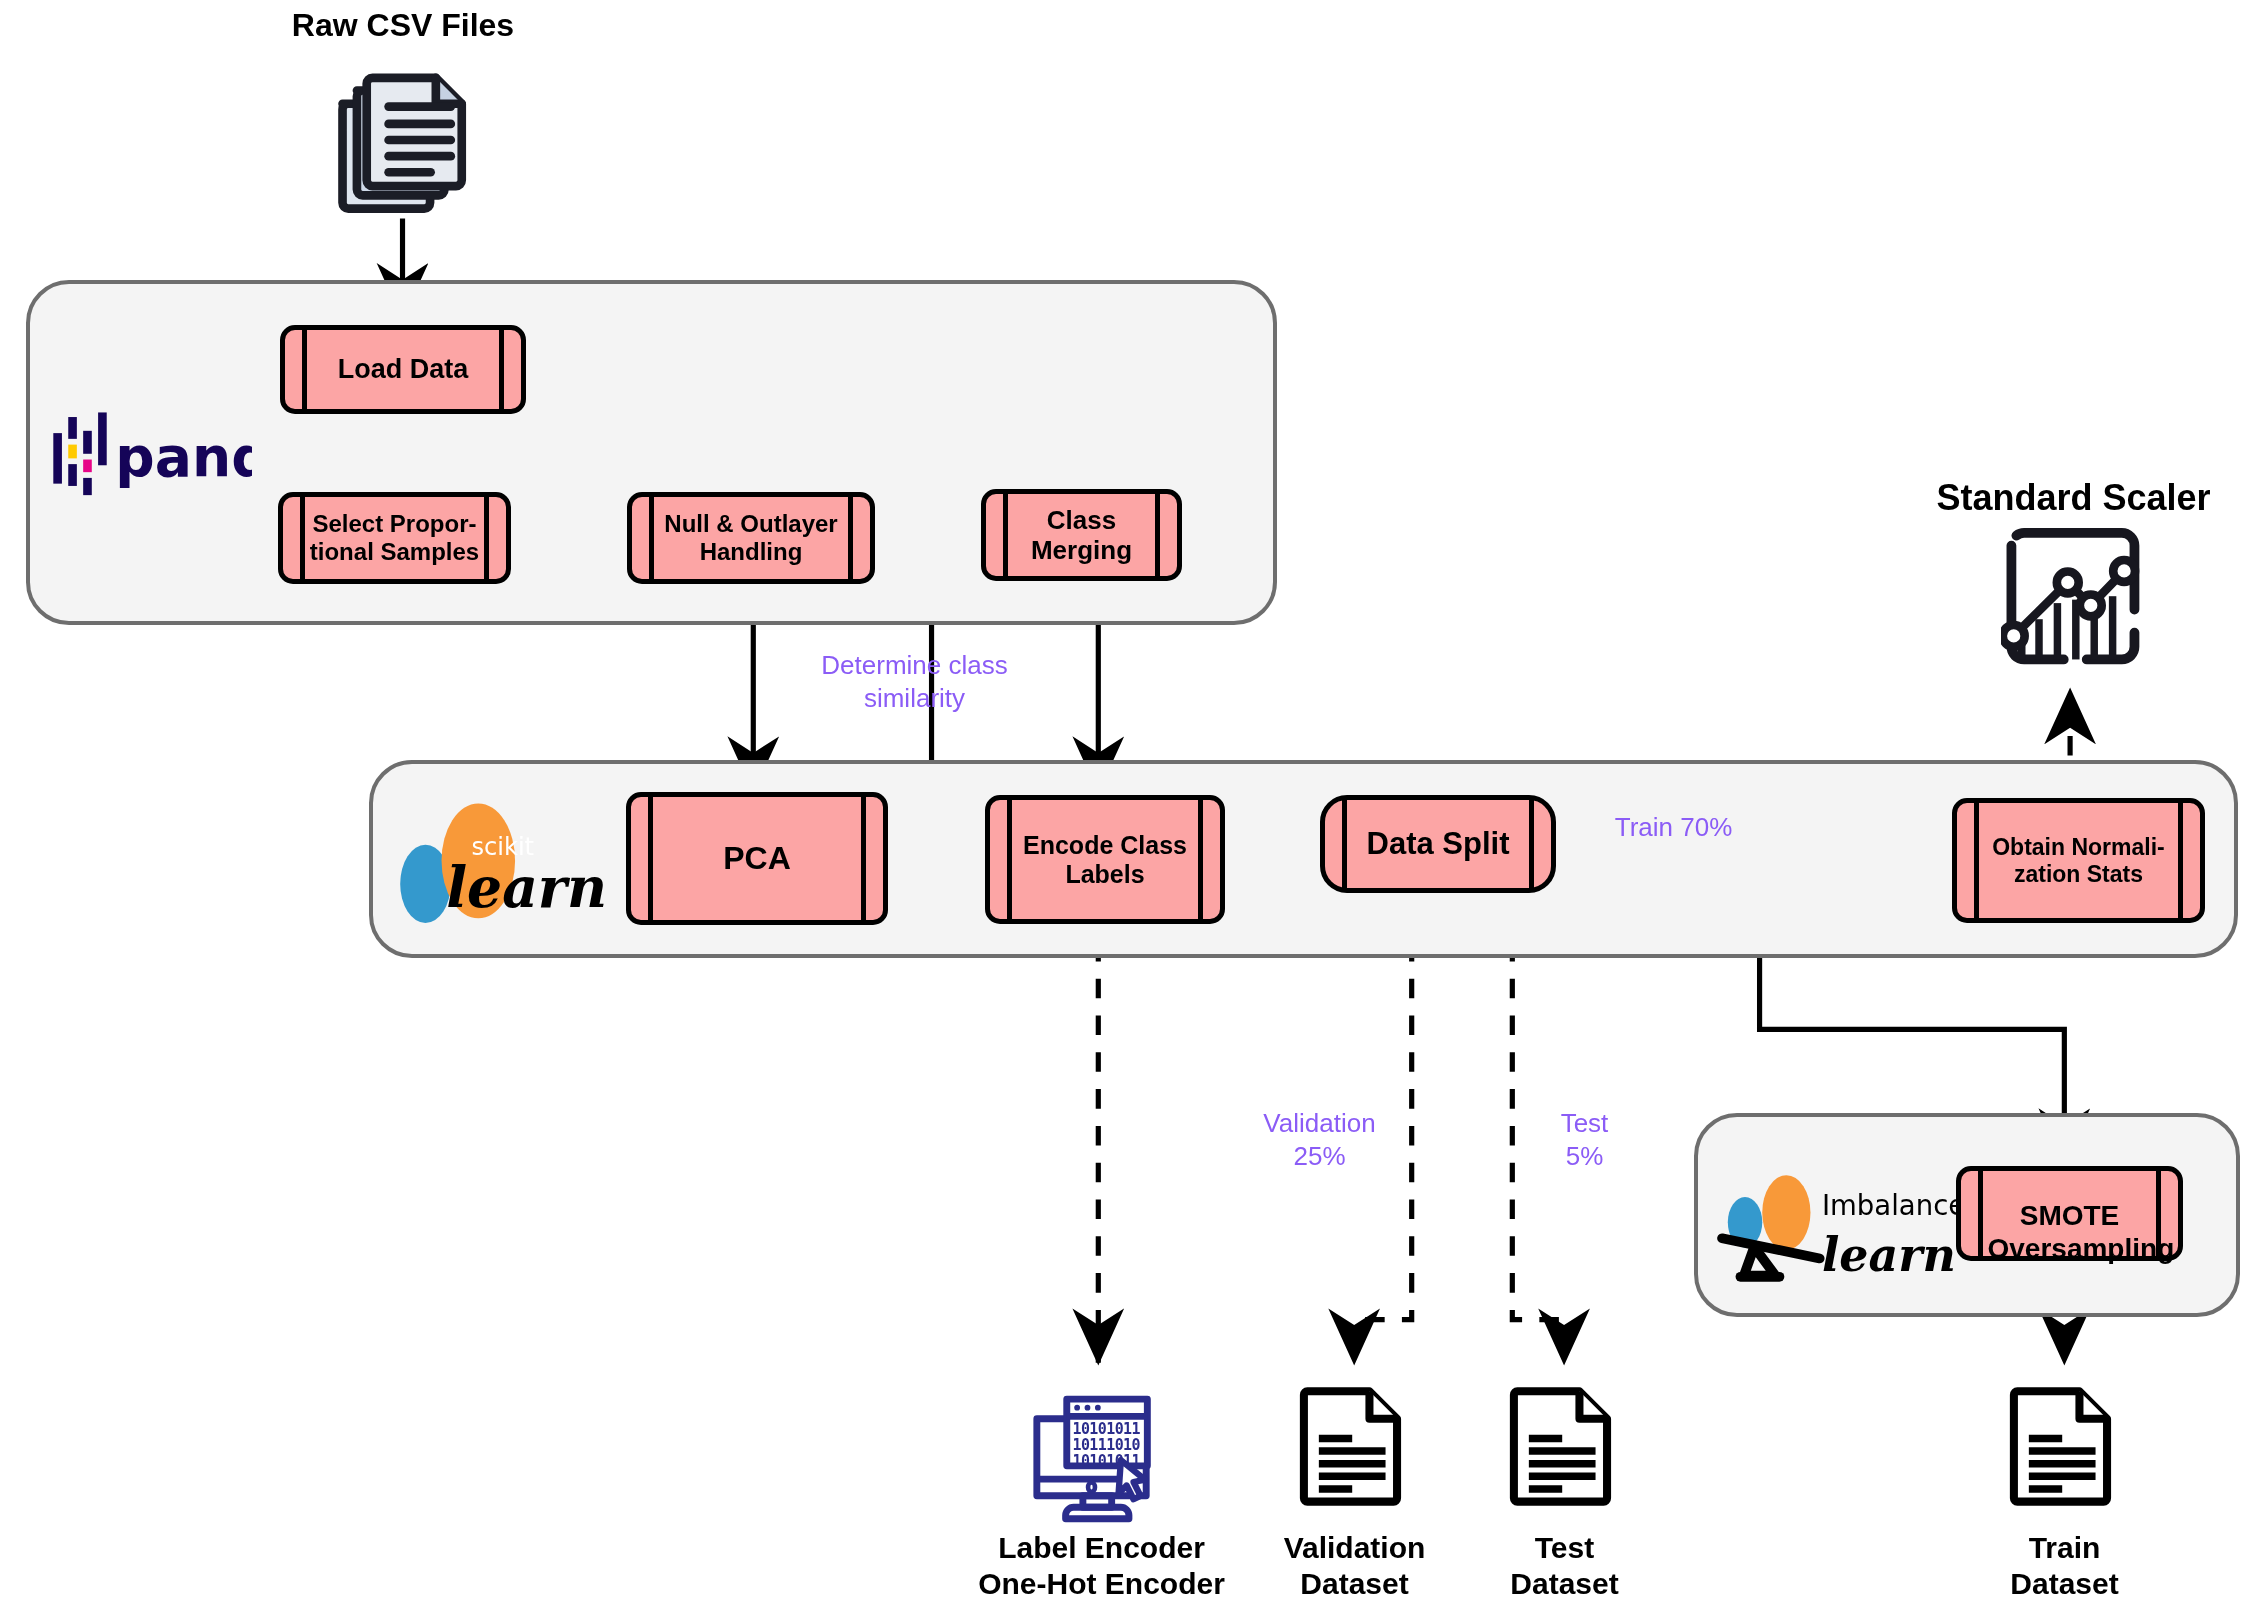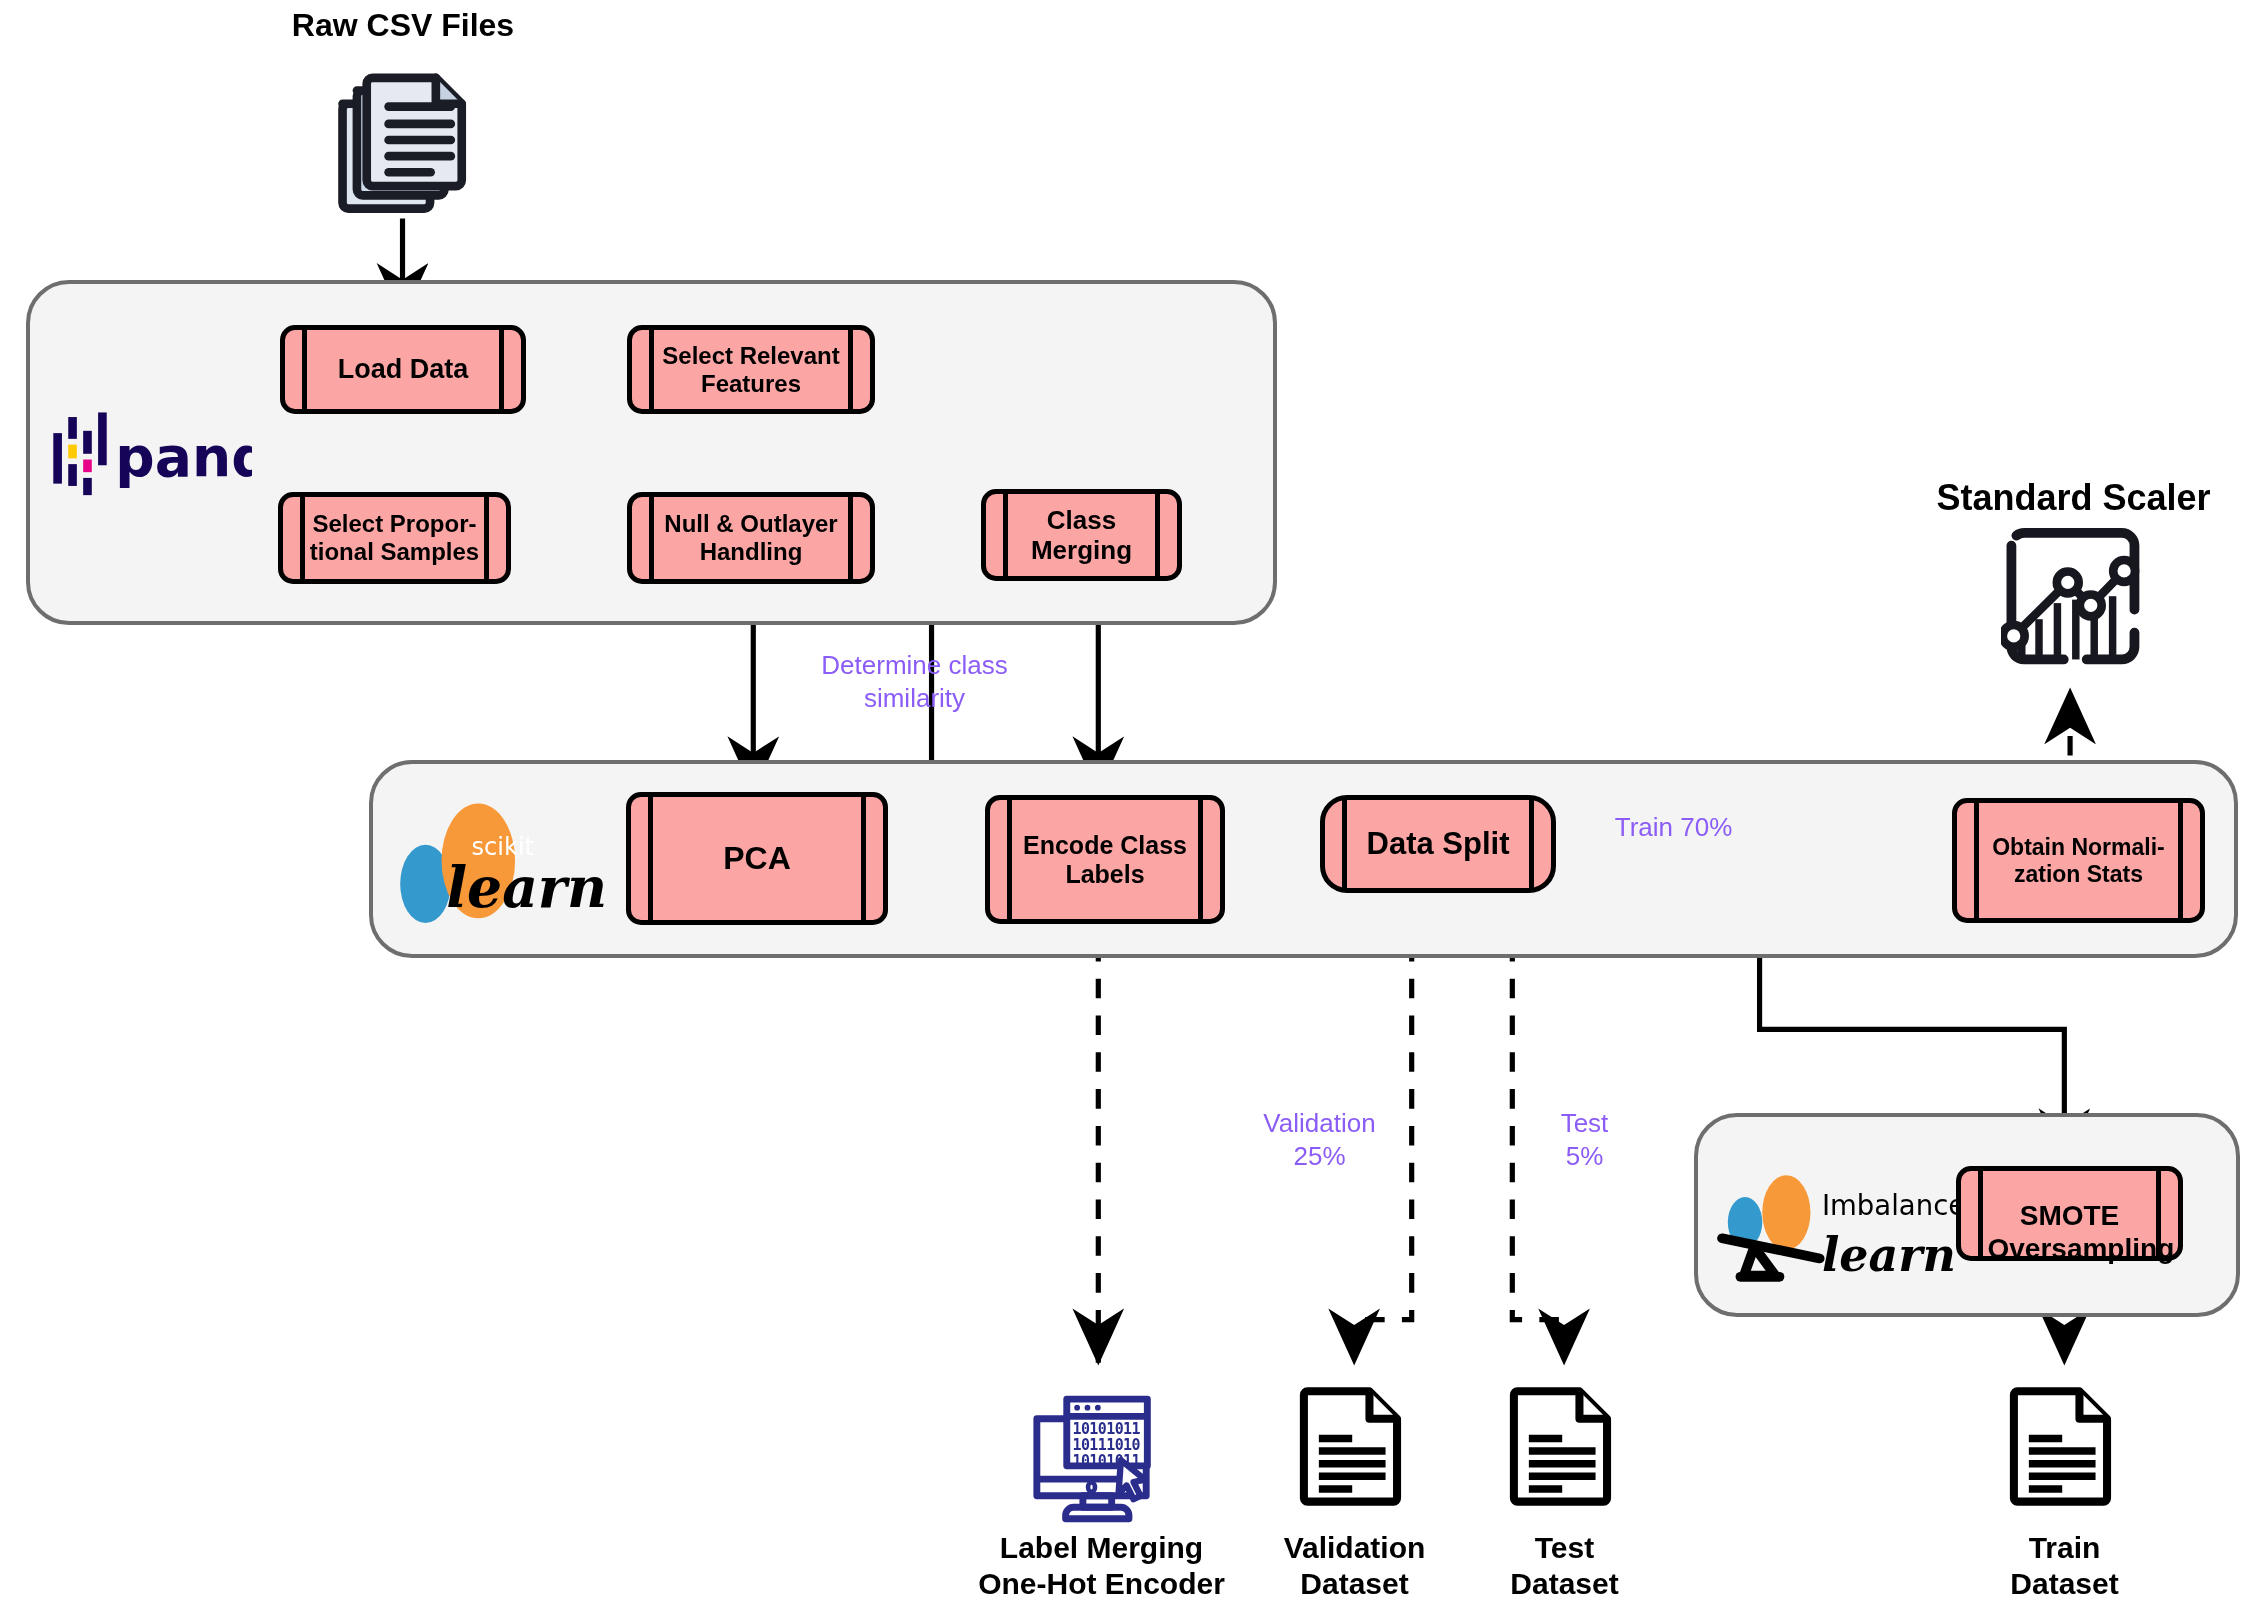--- a/index.html
+++ b/index.html
@@ -107,25 +107,20 @@
   <div class="node" style="left:280px;top:325px;width:246px;height:89px;">
     <span class="lbl" style="font-size:27px;">Load Data</span>
   </div>
 
   <div class="node" style="left:278px;top:492px;width:233px;height:92px;">
     <span class="lbl" style="font-size:24px;">
       <span>Select Propor-</span><br><span>tional Samples</span>
     </span>
   </div>
 
-  <div class="node" style="left:627px;top:325px;width:248px;height:89px;">
-    <span class="lbl" style="font-size:24px;">
-      <span>Select Relevant</span><br><span>Features</span>
-    </span>
-  </div>
 
   <div class="node" style="left:627px;top:492px;width:248px;height:92px;align-items:center;">
     <span class="lbl" style="font-size:24px;">
       <span>Null &amp; Outlayer</span><br><span>Handling</span>
     </span>
   </div>
 
   <div class="node" style="left:981px;top:489px;width:201px;height:92px;">
     <span class="lbl" style="font-size:26px;">
       <span>Class</span><br><span>Merging</span>
@@ -238,21 +233,21 @@
       </g>
       <g font-family="'DejaVu Sans Mono',monospace" font-size="26" font-weight="bold" fill="#2b2d8c" letter-spacing="-1">
         <text x="84" y="88">10101011</text>
         <text x="84" y="116">10111010</text>
         <text x="84" y="144">10101011</text>
       </g>
       <path d="M168,134 l42,34 -20,4 12,24 -12,6 -12,-24 -14,14 z" fill="#ffffff" stroke="#2b2d8c" stroke-width="11" stroke-linejoin="round"></path>
     </svg>
   </div>
   <div class="caption" style="left:932px;top:1530px;width:339px;font-size:30px;">
-    <span>Label Merging</span><br><span>One-Hot Encoder</span>
+    <span>Label Encoder</span><br><span>One-Hot Encoder</span>
   </div>
 
   <div class="icn" style="left:1297px;top:1383px;width:115px;height:124px;">
     <svg viewBox="0 0 200 215" width="115" height="124">
       <path d="M18,14 h108 l48,48 v138 a6,6 0 0 1 -6,6 h-150 a6,6 0 0 1 -6,-6 v-180 a6,6 0 0 1 6,-6 z" fill="#ffffff" stroke="#000" stroke-width="14" stroke-linejoin="round"></path>
       <path d="M126,14 v48 h48" fill="#ffffff" stroke="#000" stroke-width="14" stroke-linejoin="round"></path>
       <g stroke="#000" stroke-width="13" stroke-linecap="butt">
         <line x1="38" y1="96" x2="96" y2="96"></line>
         <line x1="38" y1="118" x2="154" y2="118"></line>
         <line x1="38" y1="140" x2="154" y2="140"></line>

